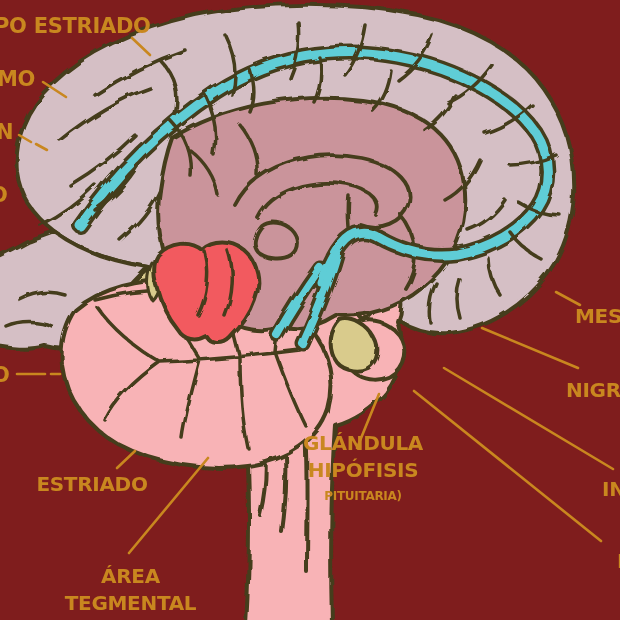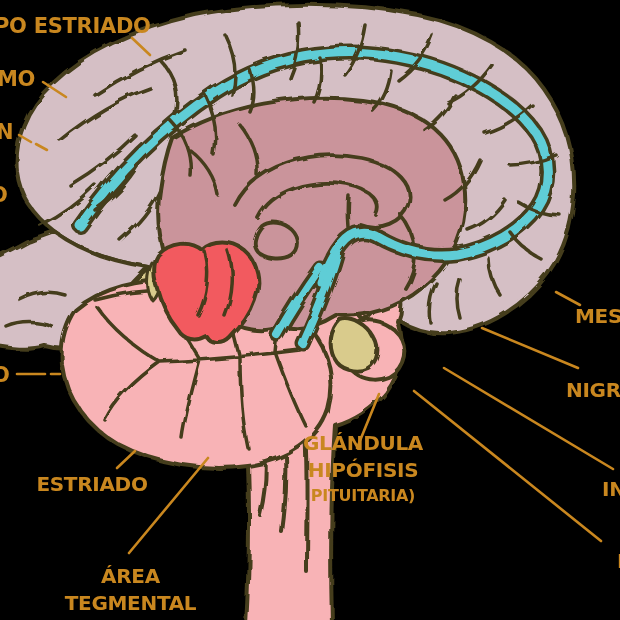--- a/index.html
+++ b/index.html
@@ -1,29 +1,29 @@
 <!DOCTYPE html>
 <html><head>
 <meta charset="utf-8">
 <style>
   html,body{margin:0;padding:0;}
   #stage{
     position:relative;width:620px;height:620px;overflow:hidden;
-    background:#000000;
+    background:#7f1d1d;
     font-family:"DejaVu Sans", "Liberation Sans", sans-serif;
   }
   #stage svg{position:absolute;left:0;top:0;}
   .lbl{
     position:absolute;color:#c9871f;font-weight:700;
     font-size:20px;line-height:27px;letter-spacing:-0.3px;
     white-space:pre;
   }
   .lbl.big{font-size:21px;}
   .lbl.center{text-align:center;white-space:normal;}
-  .lbl .small{font-size:16px;line-height:24px;display:block;}
+  .lbl .small{font-size:12px;line-height:24px;display:block;}
   .lbl span{display:block;}
 </style>
 </head>
 <body>
 
 <div id="stage">
 
   <svg width="620" height="620" viewBox="0 0 620 620">
     <defs>
       <filter id="rough" x="-8%" y="-8%" width="116%" height="116%">

